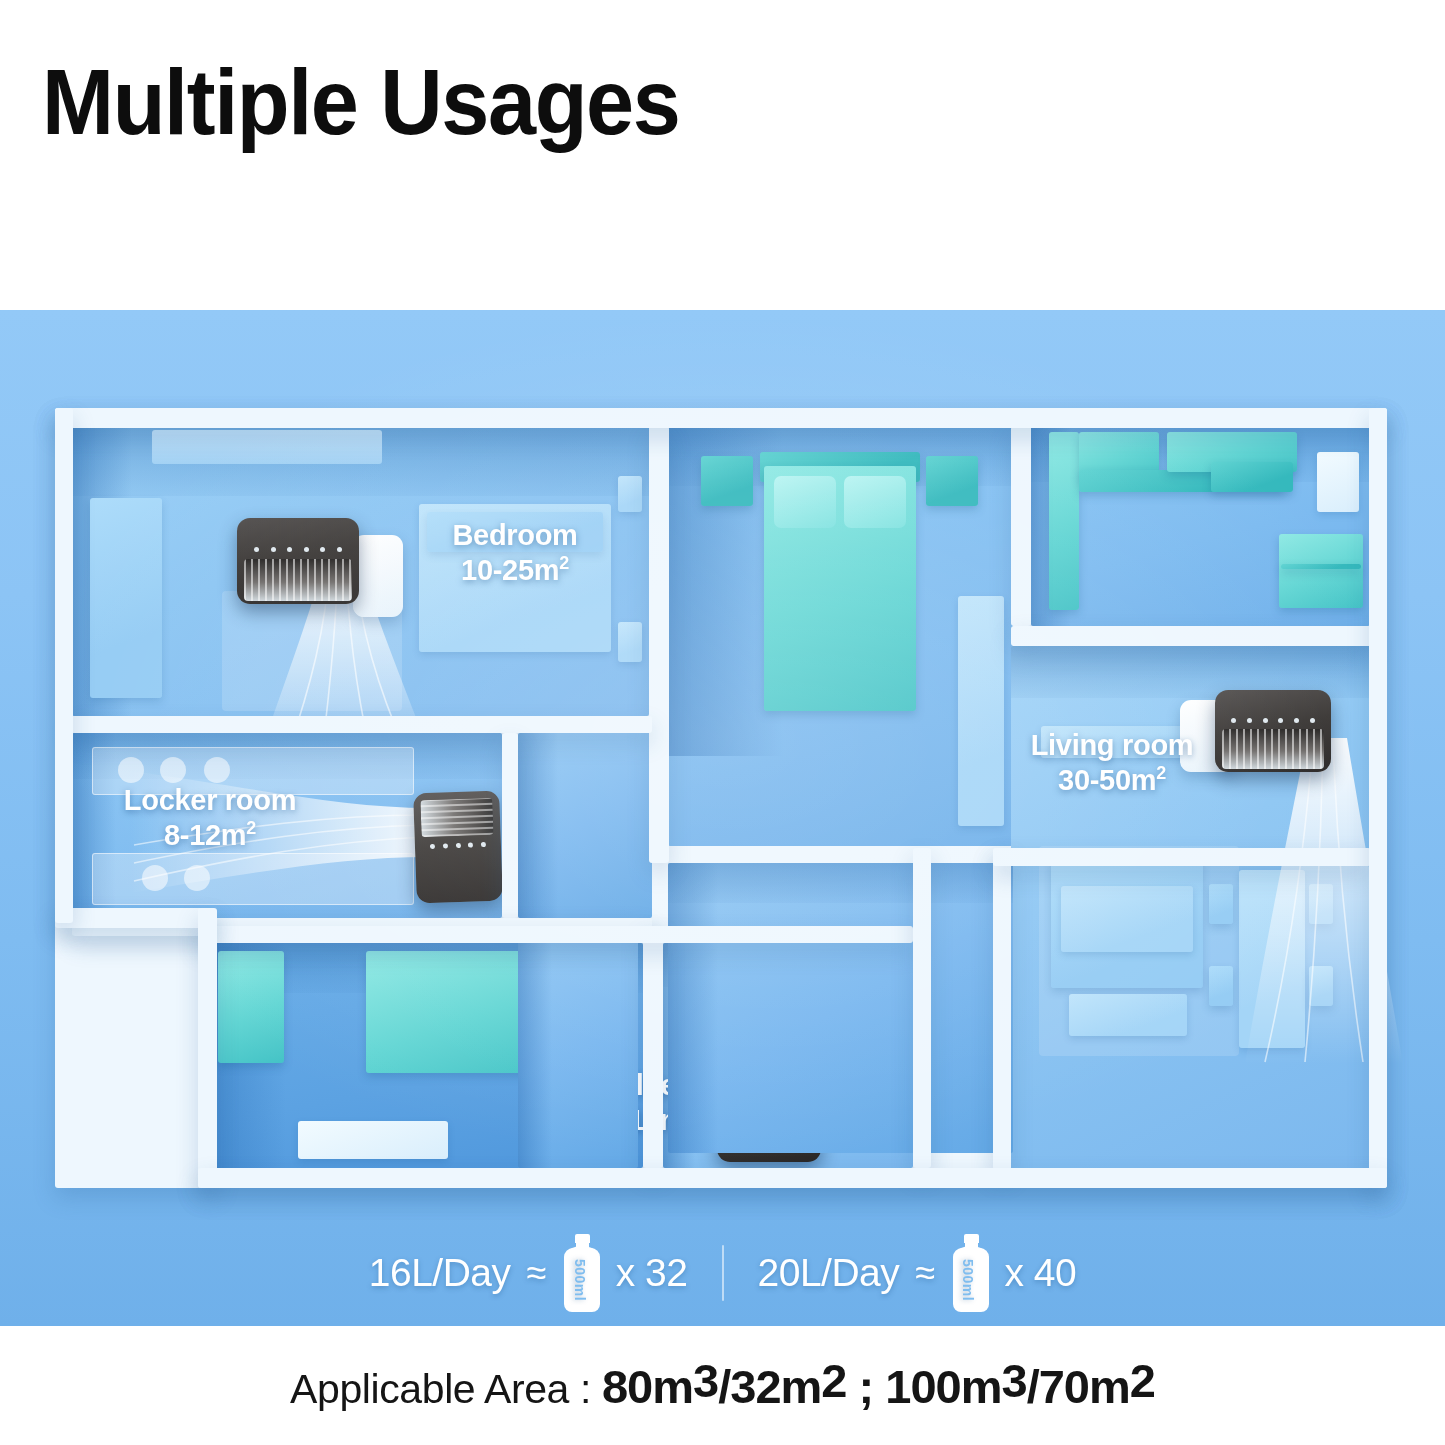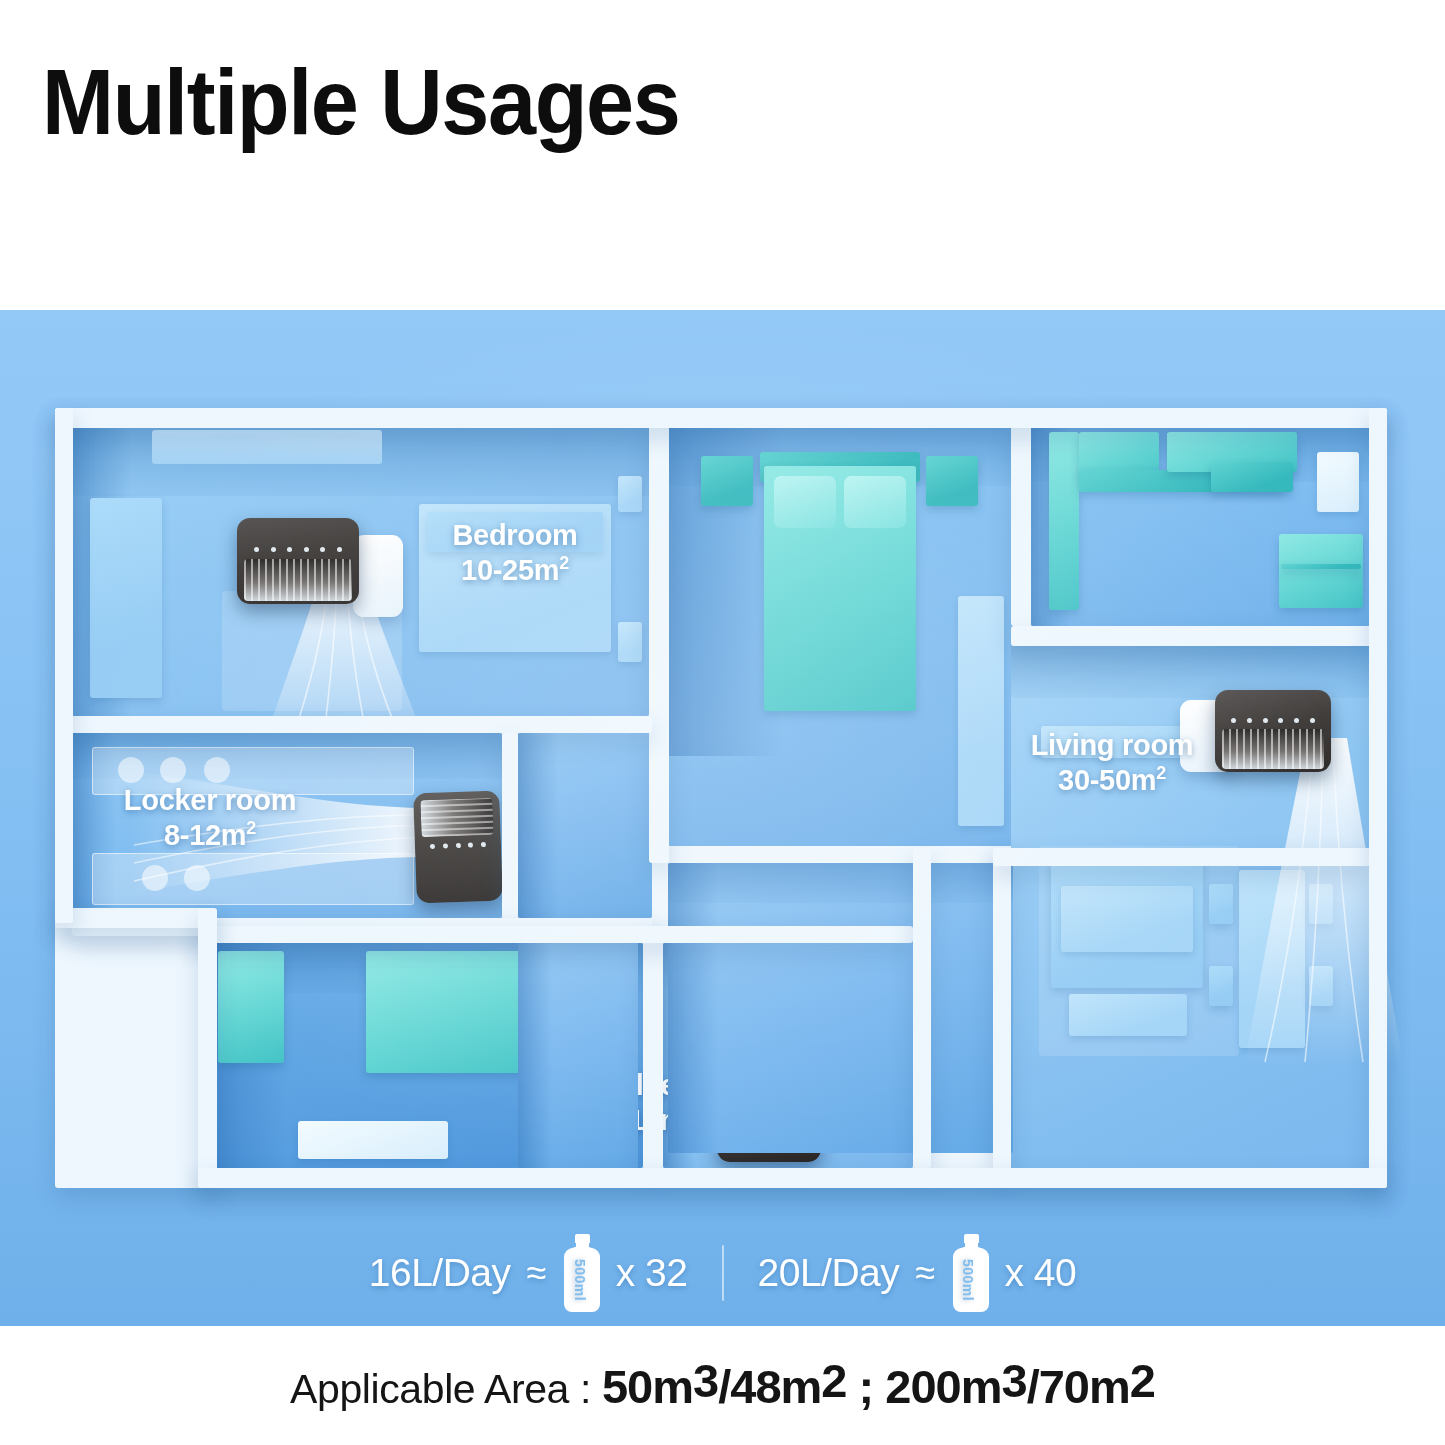--- a/index.html
+++ b/index.html
@@ -425,16 +425,16 @@
             <span>500ml</span>
           </span>
         </span>
         <span>x 40</span>
       </div>
 
     </div>
   </div>
 
   <div class="caption">
-    <span class="lead">Applicable Area : </span><span class="strong">50m</span><sup class="strong">3</sup><span class="strong">/</span><span class="strong">48m</span><sup class="strong">2</sup><span class="strong"> ; </span><span class="strong">200m</span><sup class="strong">3</sup><span class="strong">/</span><span class="strong">70m</span><sup class="strong">2</sup>
+    <span class="lead">Applicable Area : </span><span class="strong">80m</span><sup class="strong">3</sup><span class="strong">/</span><span class="strong">32m</span><sup class="strong">2</sup><span class="strong"> ; </span><span class="strong">100m</span><sup class="strong">3</sup><span class="strong">/</span><span class="strong">70m</span><sup class="strong">2</sup>
   </div>
 
 </div>
 
 </body></html>

